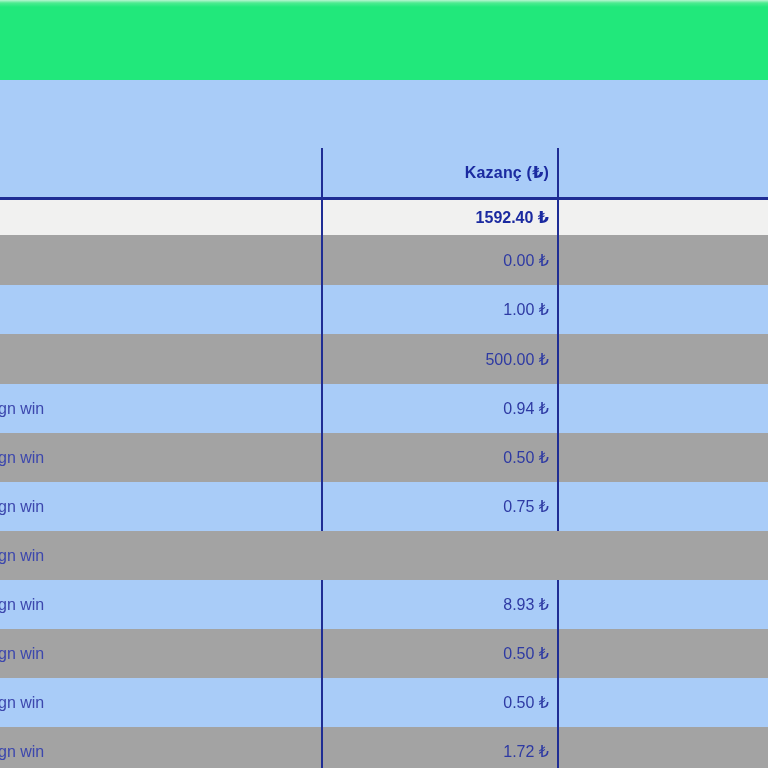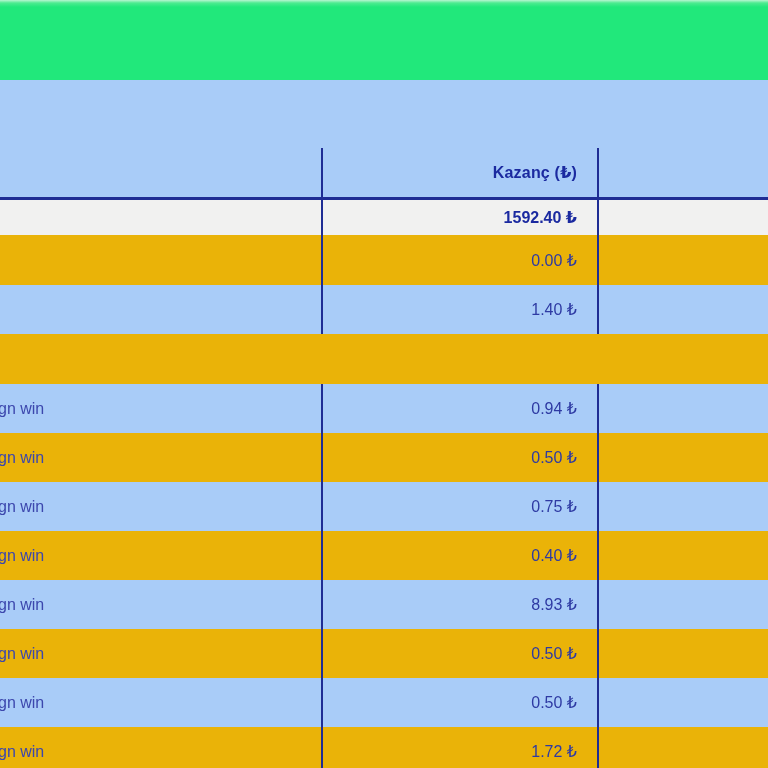--- a/index.html
+++ b/index.html
@@ -41,36 +41,36 @@
   .header-divider {
     height: 3px;
     background: #1f2d94;
   }
   .row {
     height: 49px;
     display: flex;
     align-items: center;
   }
   .row.blue  { background: #a9ccf8; }
-  .row.white { background: #eab308; }
+  .row.white { background: #a3a3a3; }
   .row.total { background: #f1f1f0; height: 35px; }
   .row.tall  { height: 50px; }
 
   .cell { box-sizing: border-box; height: 100%; display: flex; align-items: center; }
   .col-name {
     width: 321px;
     justify-content: flex-start;
     overflow: hidden;
   }
   .col-kazanc {
-    width: 278px;
+    width: 238px;
     border-left: 2px solid #1f2d94;
     border-right: 2px solid #1f2d94;
     justify-content: flex-end;
-    padding-right: 20px;
+    padding-right: 8px;
   }
   .col-rest { flex: 1; }
 
   .thead-row .col-name { border: none; }
   .kazanc-header-text {
     font-size: 16px;
     font-weight: bold;
     color: #1b2aa0;
     letter-spacing: 0.2px;
   }
@@ -127,29 +127,32 @@
         <span class="kazanc-text">0.00 ₺</span>
       </div>
     <div class="cell col-rest"></div>
   </div>
 
   <div class="row blue">
     <div class="cell col-name">
         <span class="name-text"></span>
       </div>
     <div class="cell col-kazanc">
-        <span class="kazanc-text">1.40 ₺</span>
+        <span class="kazanc-text">1.00 ₺</span>
       </div>
     <div class="cell col-rest"></div>
   </div>
 
   <div class="row white tall">
     <div class="cell col-name">
         <span class="name-text"></span>
       </div>
+    <div class="cell col-kazanc">
+        <span class="kazanc-text">500.00 ₺</span>
+      </div>
     <div class="cell col-rest"></div>
   </div>
 
   <div class="row blue">
     <div class="cell col-name">
         <span class="name-text">gn win</span>
       </div>
     <div class="cell col-kazanc">
         <span class="kazanc-text">0.94 ₺</span>
       </div>
@@ -173,23 +176,20 @@
     <div class="cell col-kazanc">
         <span class="kazanc-text">0.75 ₺</span>
       </div>
     <div class="cell col-rest"></div>
   </div>
 
   <div class="row white">
     <div class="cell col-name">
         <span class="name-text">gn win</span>
       </div>
-    <div class="cell col-kazanc">
-        <span class="kazanc-text">0.40 ₺</span>
-      </div>
     <div class="cell col-rest"></div>
   </div>
 
   <div class="row blue">
     <div class="cell col-name">
         <span class="name-text">gn win</span>
       </div>
     <div class="cell col-kazanc">
         <span class="kazanc-text">8.93 ₺</span>
       </div>

